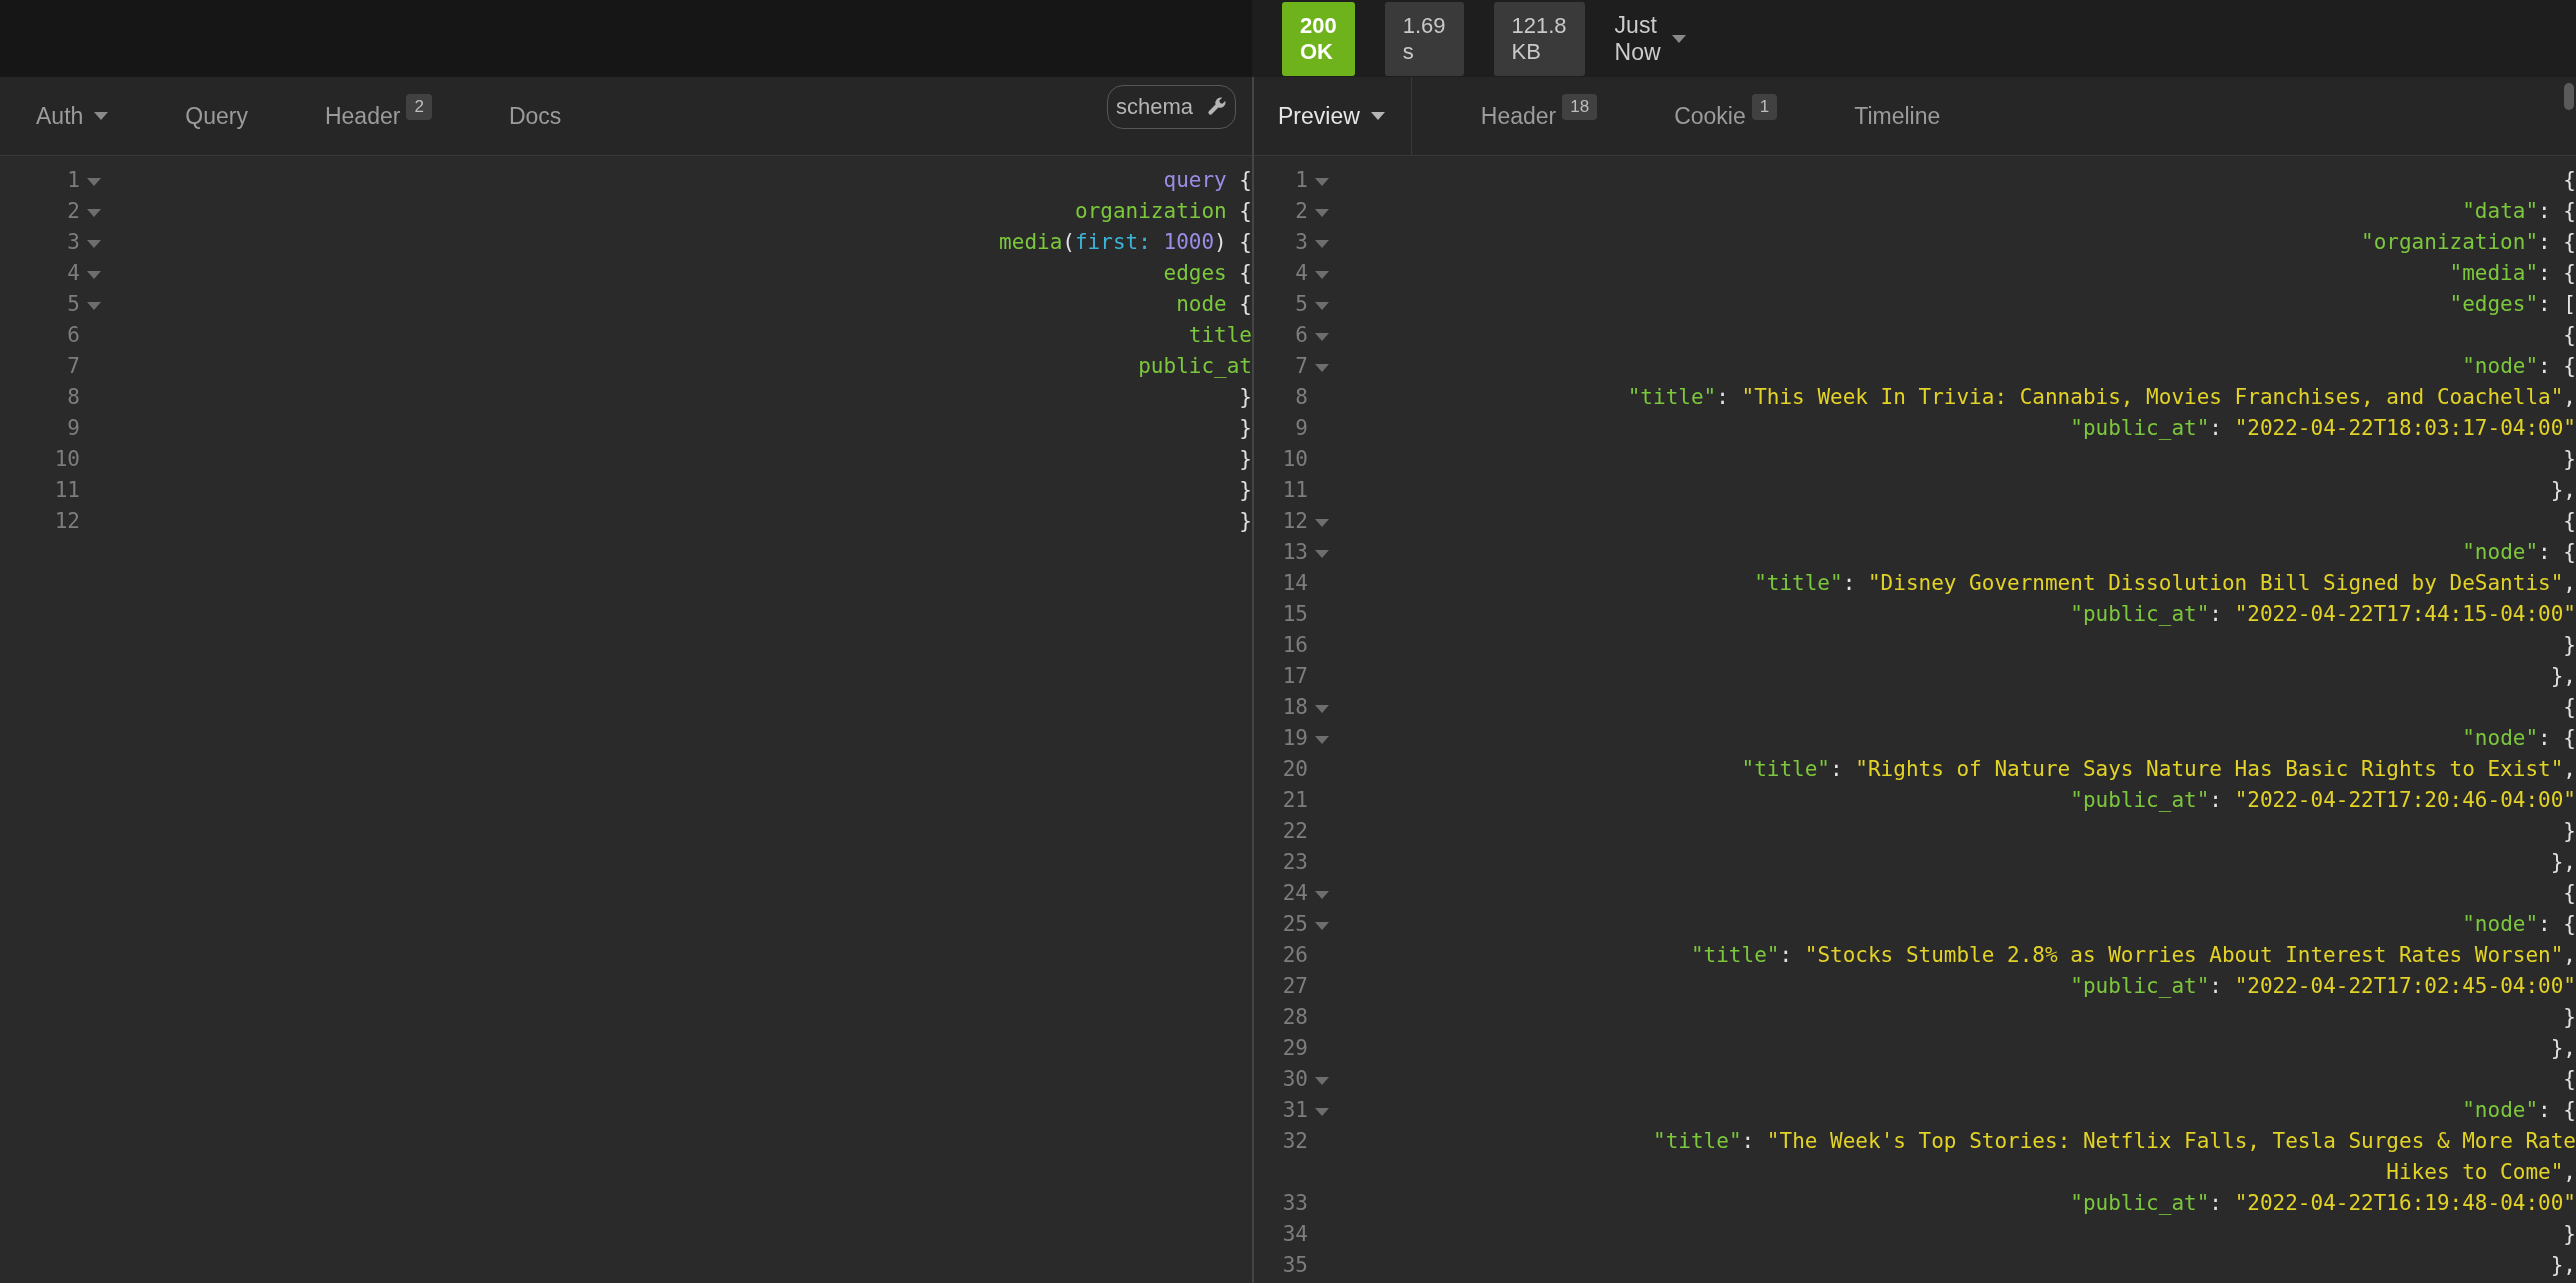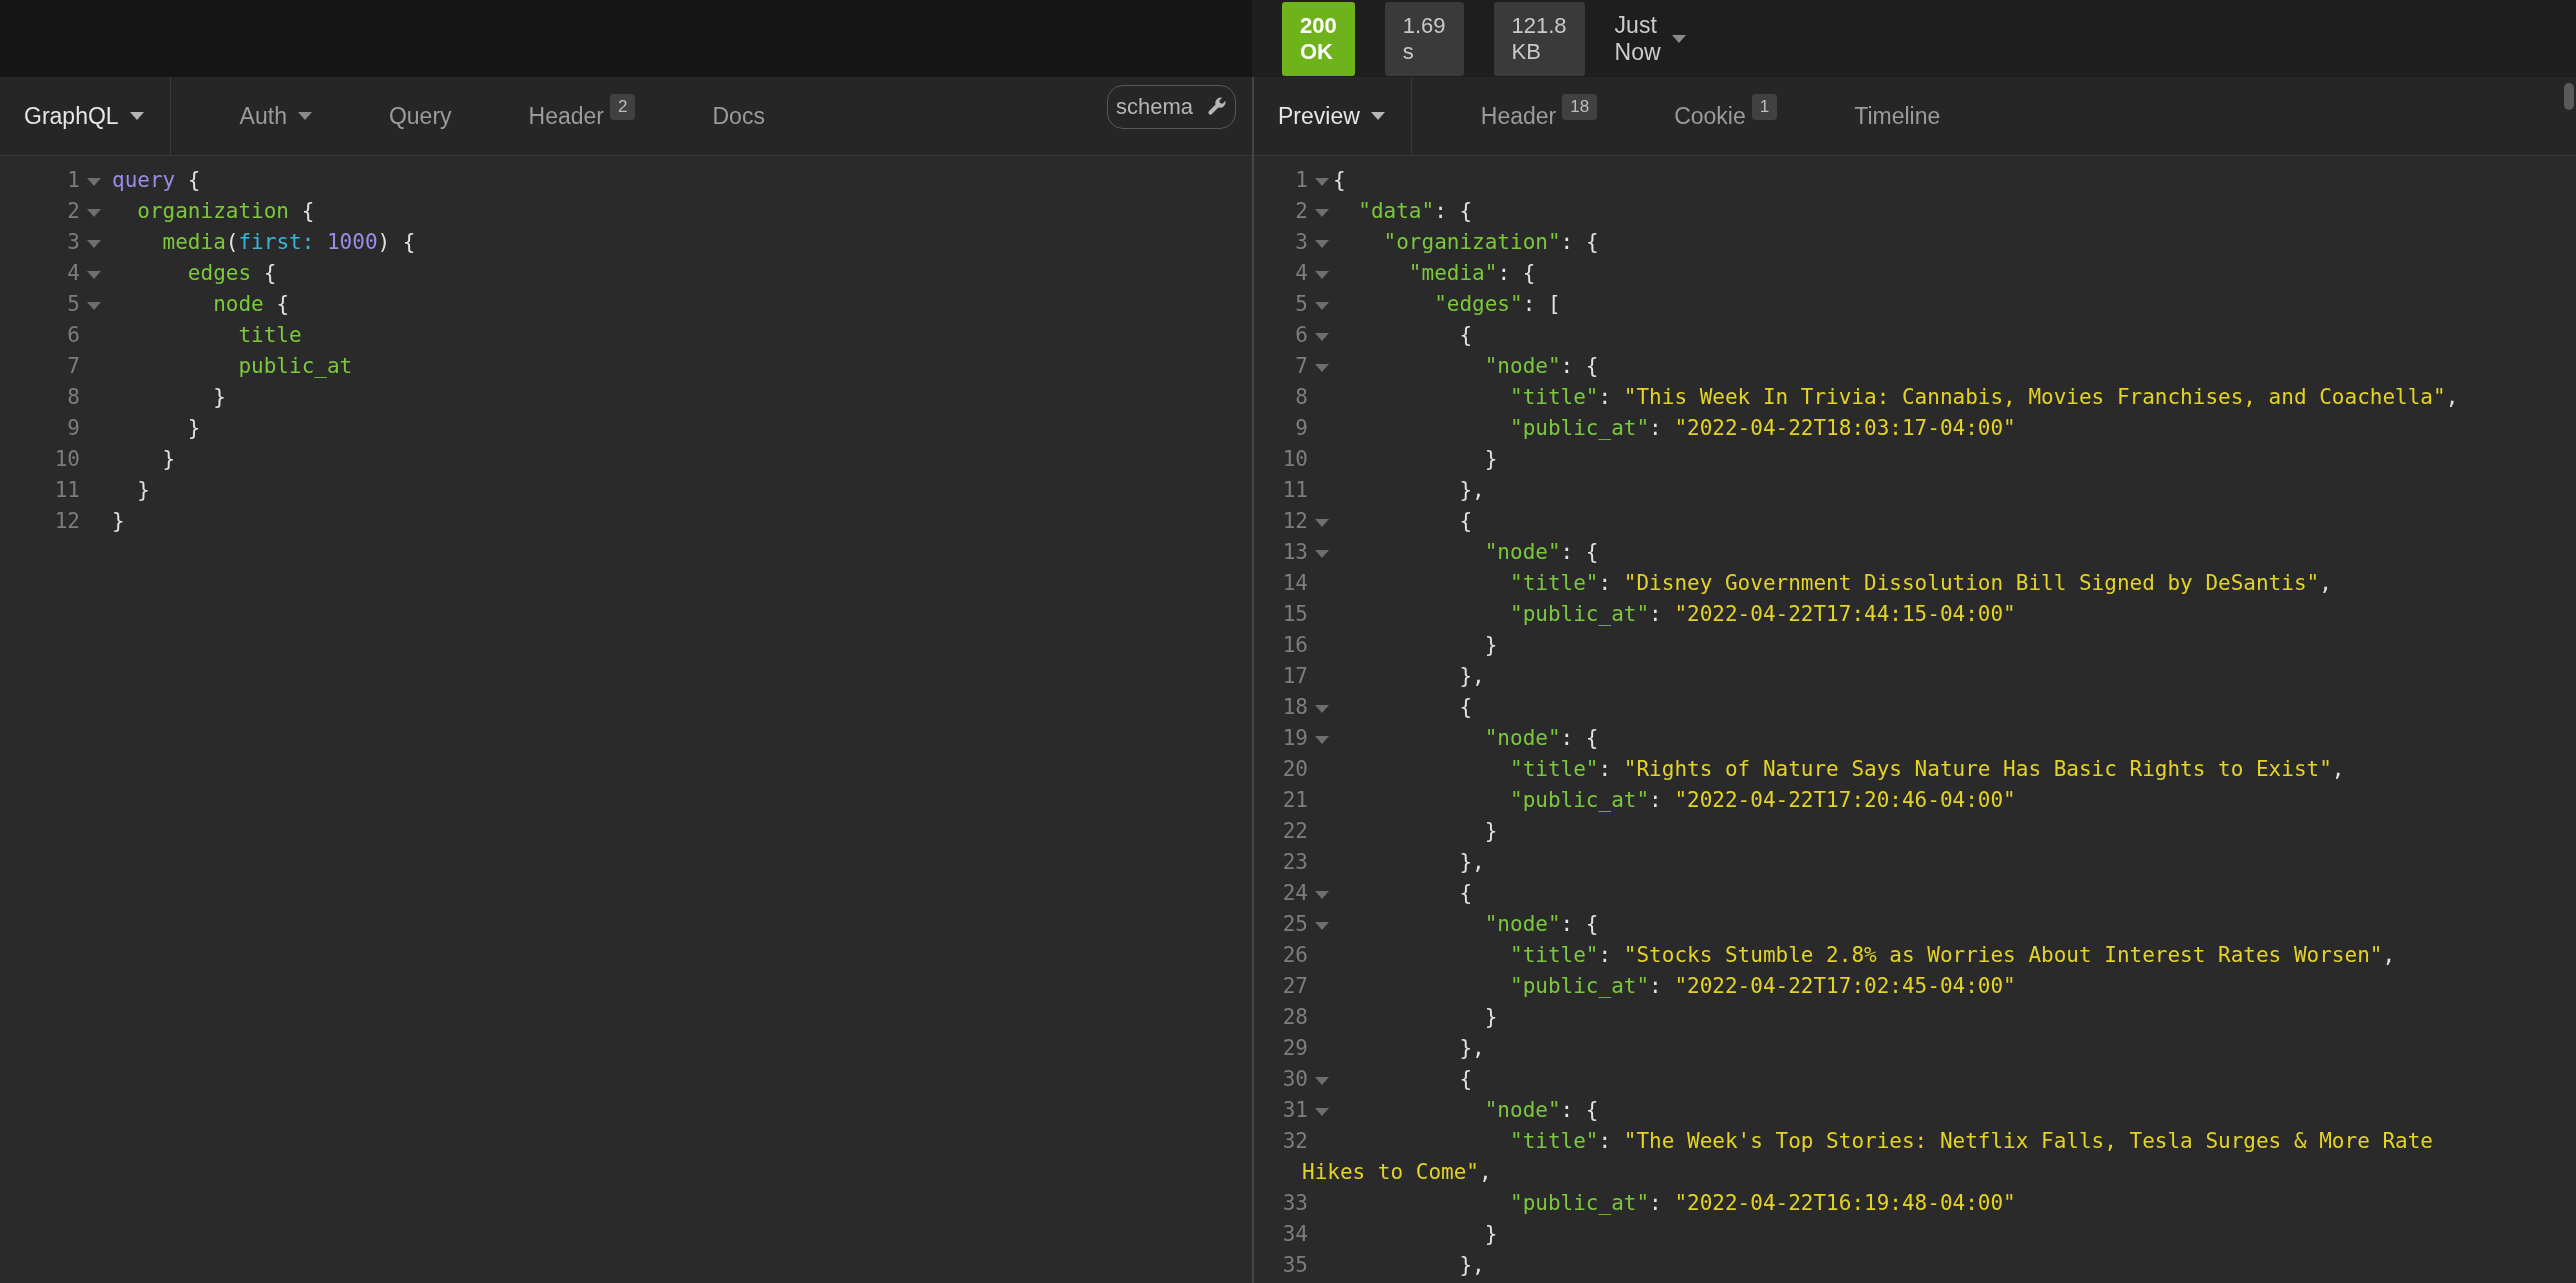--- a/index.html
+++ b/index.html
@@ -38,21 +38,21 @@
   .editor{padding-top:9px;font-family:"DejaVu Sans Mono",monospace;font-size:21px;line-height:31px;white-space:pre;}
   .code-row{display:flex;height:31px;}
   .gutter{display:flex;flex:none;}
   .lnum{display:inline-block;text-align:right;color:#7d7d7d;}
   .left-ed .lnum{width:80px;}
   .right-ed .lnum{width:54px;}
   .fold{display:inline-block;position:relative;}
   .left-ed .fold{width:32px;}
   .right-ed .fold{width:25px;}
   .fold.on::after{content:"";position:absolute;left:7px;top:13px;width:0;height:0;border-left:7px solid transparent;border-right:7px solid transparent;border-top:8px solid #6e6e6e;}
-  .code{flex:1;overflow:hidden;}
+  .code{flex:1;overflow:hidden;text-align:right;}
   .wrap-row .code{padding-left:48px;}
   .tok-p{color:#e2e2e2;}
   .tok-k{color:#7cc83c;}
   .tok-s{color:#e3d327;}
   .tok-kw{color:#9b8ce6;}
   .tok-num{color:#9b8ce6;}
   .tok-attr{color:#3cb4d8;}
 
   
   .schema-btn{position:absolute;top:8px;right:16px;display:flex;align-items:center;gap:12px;background:transparent;border:1px solid #575757;border-radius:16px;color:#b5b5b5;font-size:22px;font-family:"Liberation Sans",sans-serif;padding:8px 8px;cursor:pointer;}
@@ -74,24 +74,20 @@
       <span>Just Now</span>
       <span class="chev"></span>
     </div>
   </div>
 </div>
 
 <div class="main">
 
   <div class="panel">
     <div class="tabbar">
-      <div class="type-dd">
-        <span>GraphQL</span>
-        <span class="chev light"></span>
-      </div>
       <div class="tab">
         <span>Auth</span>
         <span class="chev"></span>
       </div>
       <div class="tab">
         <span>Query</span>
       </div>
       <div class="tab">
         <span>Header</span>
         <span class="tab-badge">2</span>

